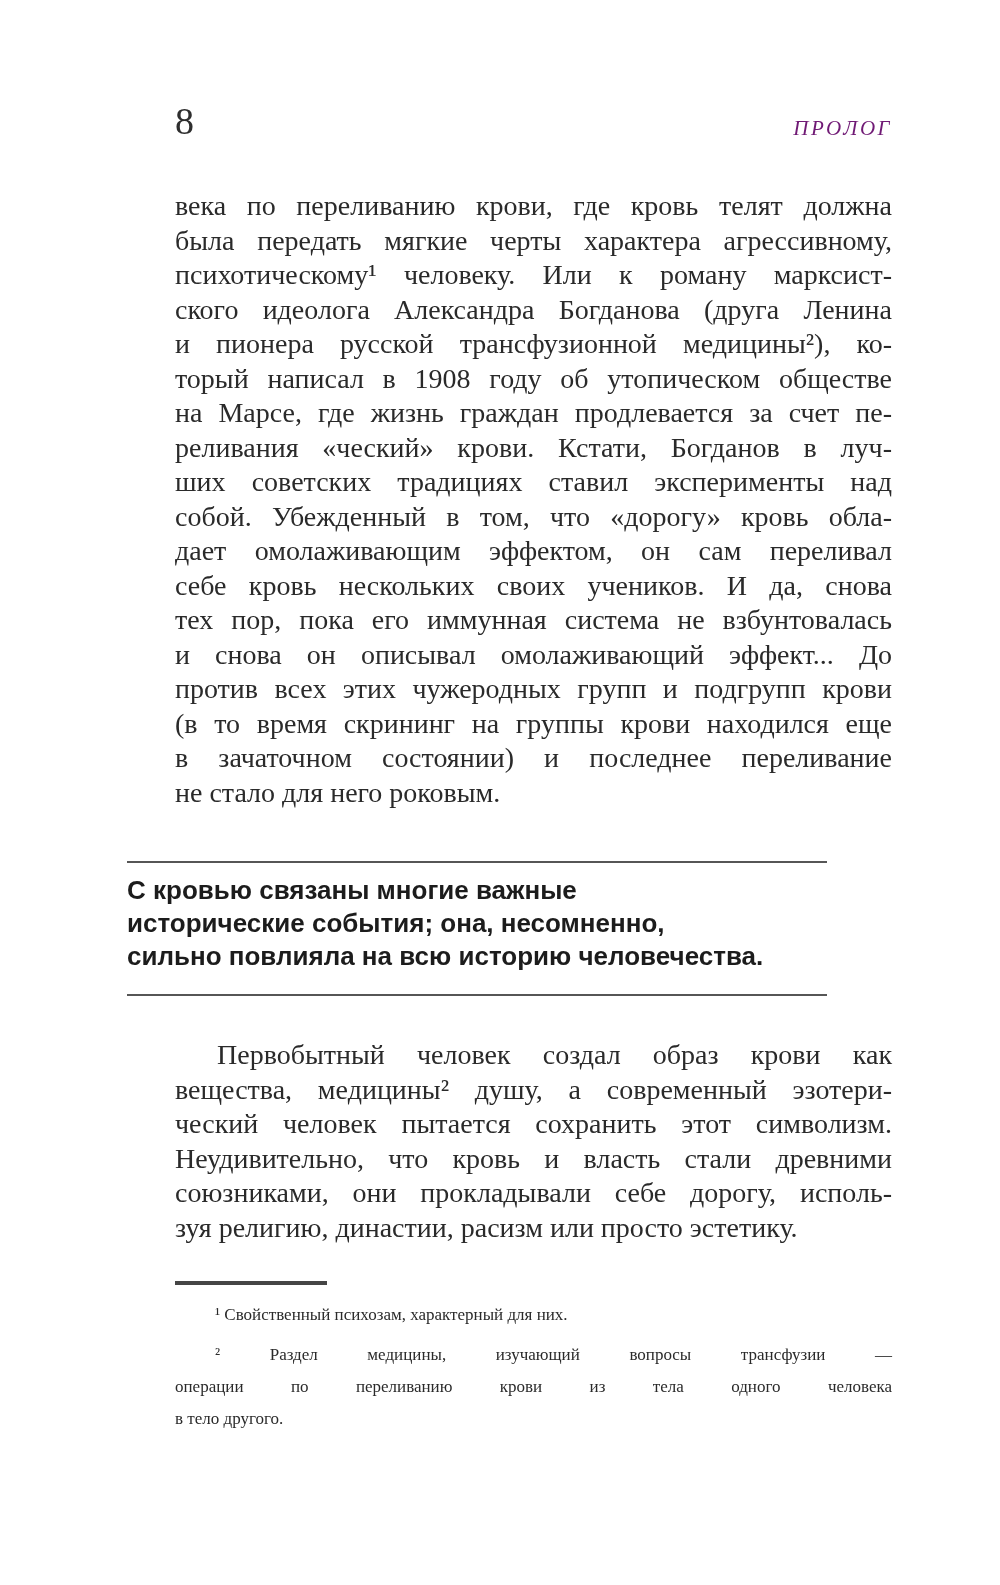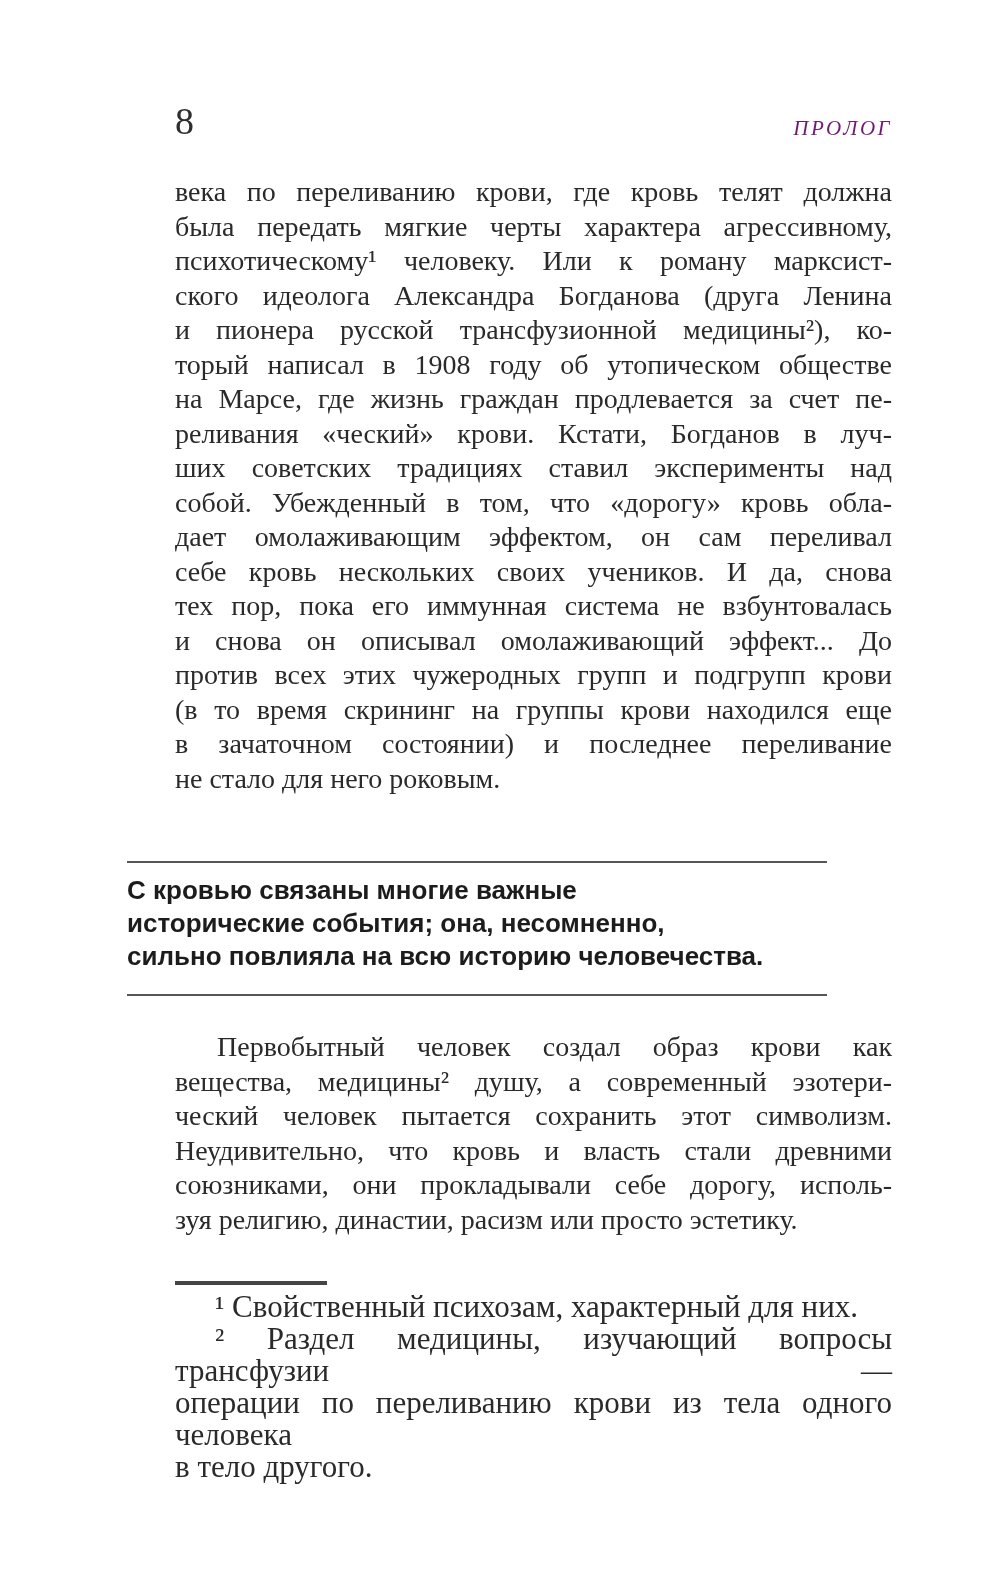--- a/index.html
+++ b/index.html
@@ -44,22 +44,22 @@
     white-space: normal;
   }
   .justified .line {
     text-align: justify;
     text-align-last: justify;
   }
   .justified .line.last {
     text-align: justify;
     text-align-last: left;
   }
-  .line.indent { text-indent: 42px; }
-  #para1 { top: 175px; }
+  .line.indent { text-indent: 42px; margin-top: 8px; }
+  #para1 { top: 189px; }
   #para2 { top: 1030px; }
 
   .pull-quote {
     position: absolute;
     left: 127px;
     top: 861px;
     width: 700px;
     font-family: "Liberation Sans", sans-serif;
   }
   .pull-quote .rule {
@@ -85,21 +85,21 @@
     height: 4px;
     background: #454545;
   }
   .footnotes {
     position: absolute;
     left: 175px;
     top: 1291px;
     width: 717px;
   }
   .footnotes .line {
-    font-size: 31px;
+    font-size: 17px;
     line-height: 32px;
   }
   .footnotes .line.indent { text-indent: 40px; }
 </style>
 </head>
 <body>
 
 <div class="page">
 
   <div class="page-number">8</div>

